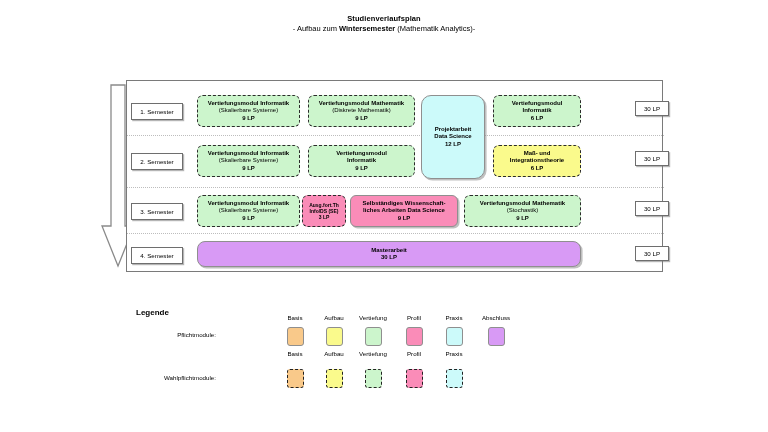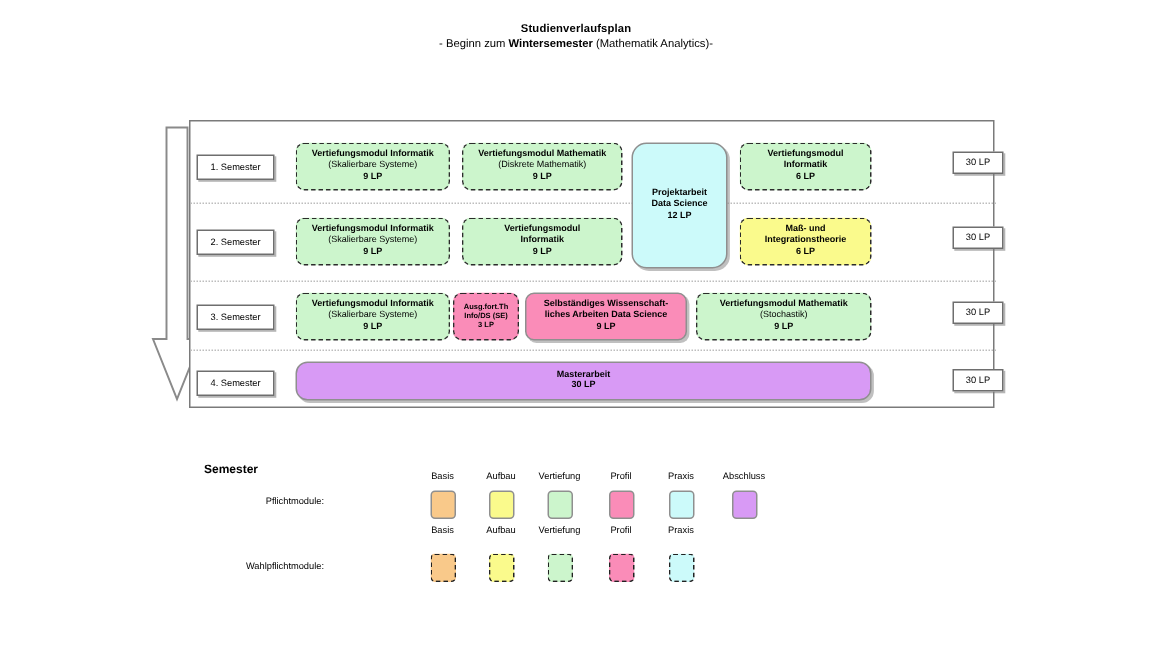--- a/index.html
+++ b/index.html
@@ -105,21 +105,21 @@
   .sw.pflicht { border: 1.1px solid #8f8f8f; }
   .sw.wahl    { border: 1.6px dashed #222222; }
 </style>
 </head>
 <body>
 
 <div class="page">
 
   <div class="title-block">
     <div class="title-main">Studienverlaufsplan</div>
-    <div class="title-sub"><span>- Beginn zum </span><span class="bold">Wintersemester</span><span> (Mathematik Analytics)-</span></div>
+    <div class="title-sub"><span>- Aufbau zum </span><span class="bold">Wintersemester</span><span> (Mathematik Analytics)-</span></div>
   </div>
 
   <div class="flow-arrow">
     <svg width="36" height="184" viewBox="0 0 36 184">
       <polygon points="11,1 25,1 25,142 34,142 18,182 2,142 11,142" fill="#ffffff" stroke="#8a8a8a" stroke-width="1.3"></polygon>
     </svg>
   </div>
 
   <div class="frame">
 
@@ -205,21 +205,21 @@
     <div class="lp-chip" style="left:508px; top:120px;">30 LP</div>
 
     <div class="mod solid c-purple" style="left:70px; top:160px; width:384px; height:26px; border-radius:8px;">
       <span class="l1">Masterarbeit</span>
       <span class="l3">30 LP</span>
     </div>
 
     <div class="lp-chip" style="left:508px; top:165px;">30 LP</div>
   </div>
 
-  <div class="legend-title">Semester</div>
+  <div class="legend-title">Legende</div>
 
   <div class="legend-rowlabel" style="left:126px; top:331px;">Pflichtmodule:</div>
 
   <div class="legend-head" style="left:272px; top:314px;">Basis</div>
   <div class="legend-head" style="left:311px; top:314px;">Aufbau</div>
   <div class="legend-head" style="left:350px; top:314px;">Vertiefung</div>
   <div class="legend-head" style="left:391px; top:314px;">Profil</div>
   <div class="legend-head" style="left:431px; top:314px;">Praxis</div>
   <div class="legend-head" style="left:473px; top:314px;">Abschluss</div>
 

